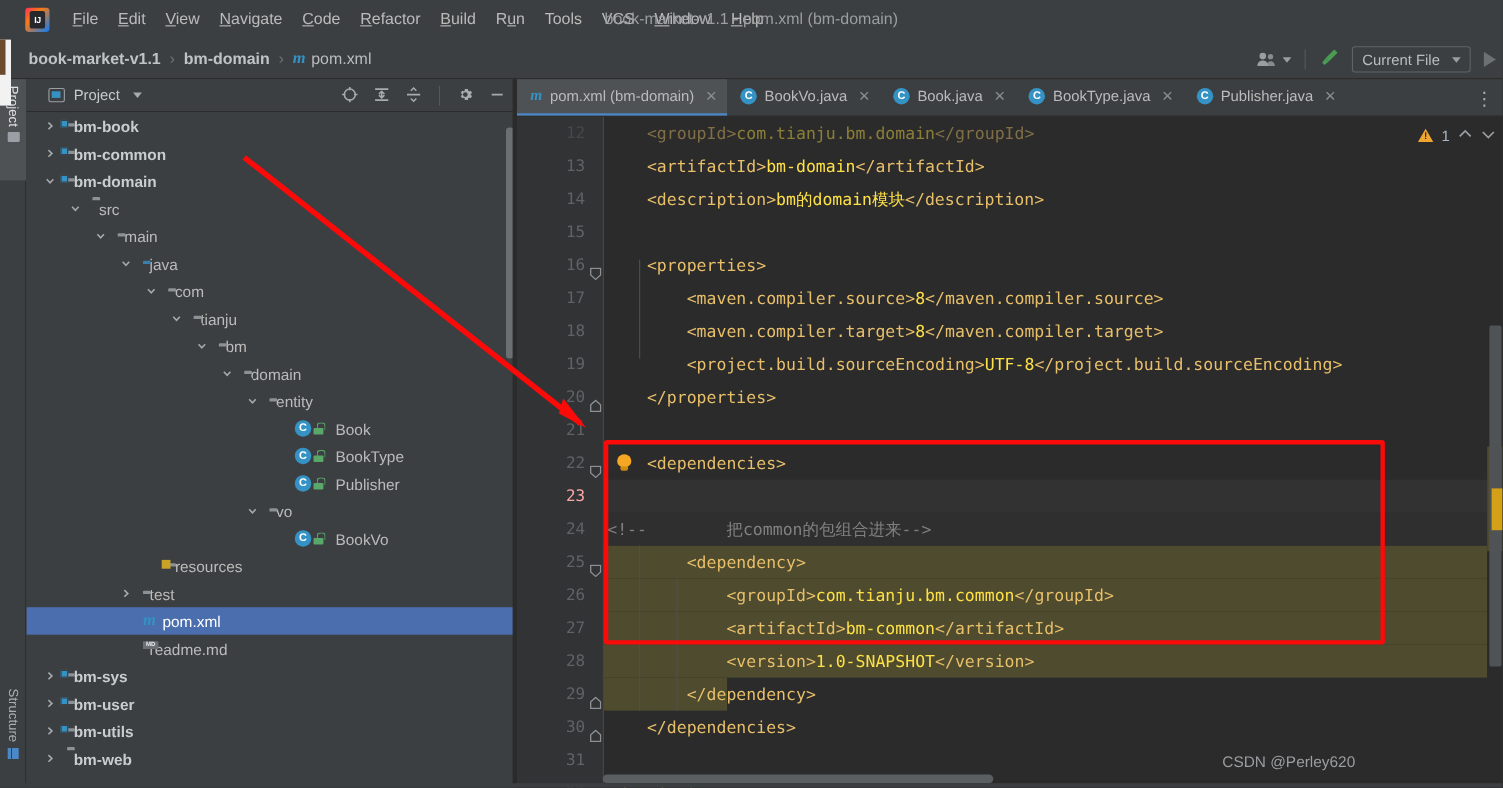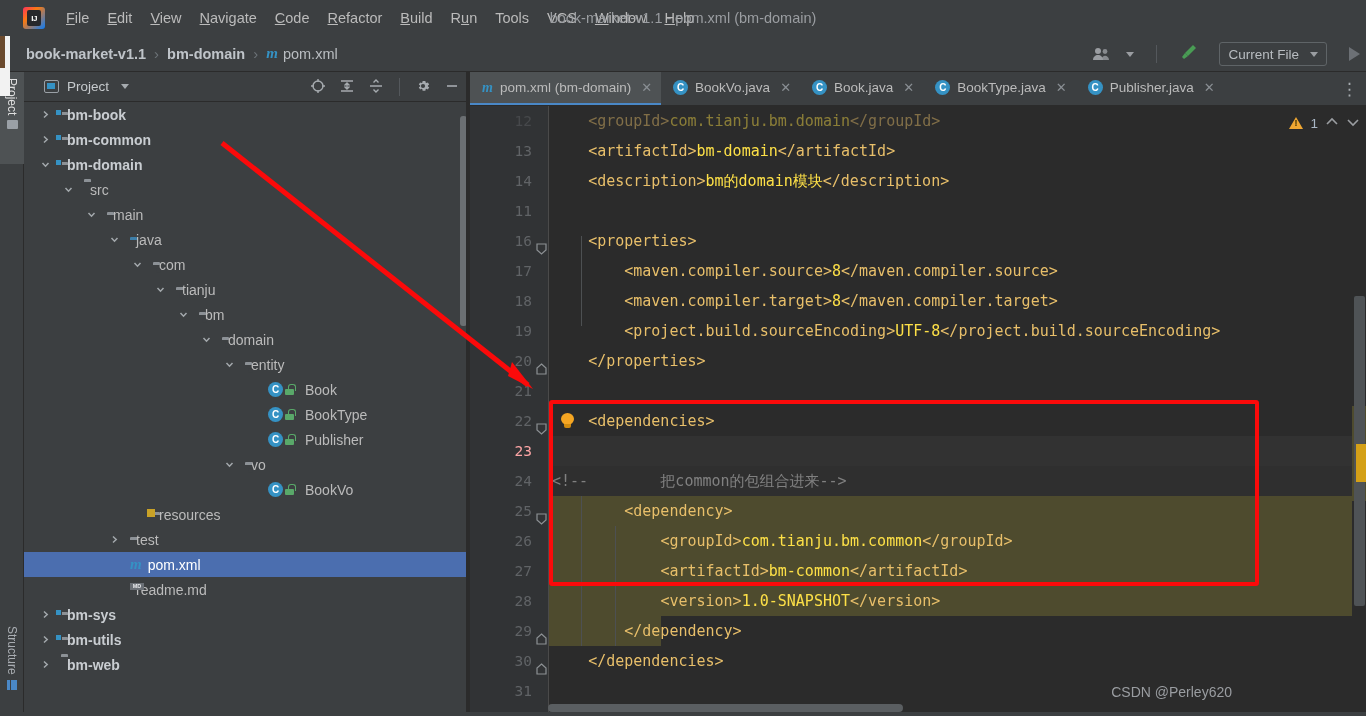--- a/index.html
+++ b/index.html
@@ -53,21 +53,21 @@
   .crumbs { display: flex; align-items: center; margin-left: 26px; }
   .crumb { color: #bfc4c9; font-size: 14.5px; font-weight: bold; }
   .crumb.plain { font-weight: normal; color: #b9bdc1; }
   .crumb-sep { color: #6d7378; font-size: 15px; margin: 0 8px; }
   .m-icon {
     color: #3592c4; font-style: italic; font-weight: bold;
     font-size: 15px; margin-right: 5px; font-family: "Liberation Serif", serif;
   }
   .nav-right {
     position: absolute; right: 6px; top: 0; height: 36px;
-    display: flex; align-items: center; gap: 12px;
+    display: flex; align-items: center; gap: 2px;
   }
   .people-icon { position: relative; width: 18px; height: 14px; }
   .caret-dn {
     width: 0; height: 0; border-left: 4px solid transparent;
     border-right: 4px solid transparent; border-top: 5px solid #9a9da1;
     margin-left: 4px;
   }
   .vdiv { width: 1px; height: 18px; background: #54585c; margin: 0 10px; }
   .hammer { font-size: 18px; color: #499c54; }
   .runconfig {
@@ -676,20 +676,31 @@
           </span>
         </div>
         <div class="trow">
           <span class="arrow" style="left:16px;">
             <svg width="11" height="11" viewBox="0 0 11 11">
               <path d="M4 2.5 L7.2 5.5 L4 8.5" fill="none" stroke="#a3a8ac" stroke-width="1.5"></path>
             </svg>
           </span>
           <span style="margin-left:37px;display:flex;align-items:center;">
             <span class="ico"><span class="fold"><span class="badge-mod"></span></span></span>
+            <span class="tlabel bold">bm-user</span>
+          </span>
+        </div>
+        <div class="trow">
+          <span class="arrow" style="left:16px;">
+            <svg width="11" height="11" viewBox="0 0 11 11">
+              <path d="M4 2.5 L7.2 5.5 L4 8.5" fill="none" stroke="#a3a8ac" stroke-width="1.5"></path>
+            </svg>
+          </span>
+          <span style="margin-left:37px;display:flex;align-items:center;">
+            <span class="ico"><span class="fold"><span class="badge-mod"></span></span></span>
             <span class="tlabel bold">bm-utils</span>
           </span>
         </div>
         <div class="trow">
           <span class="arrow" style="left:16px;">
             <svg width="11" height="11" viewBox="0 0 11 11">
               <path d="M4 2.5 L7.2 5.5 L4 8.5" fill="none" stroke="#a3a8ac" stroke-width="1.5"></path>
             </svg>
           </span>
           <span style="margin-left:37px;display:flex;">
@@ -746,21 +757,21 @@
       <div class="sel-line" style="left:79px;top:360px;width:803px;height:30px;background:#2f2f2f;"></div>
 
       <div class="indent-guide" style="left:111px;top:130px;height:90px;"></div>
       <div class="indent-guide" style="left:111px;top:390px;height:150px;"></div>
       <div class="indent-guide" style="left:145px;top:420px;height:120px;"></div>
 
       <div class="lines" id="lines">
           <div class="ln" style="opacity: 0.45;"><span class="lnum">12</span><span class="codetxt"><span class="val">    </span><span class="tg">&lt;groupId&gt;</span><span class="val">com.tianju.bm.domain</span><span class="tg">&lt;/groupId&gt;</span></span></div>
           <div class="ln"><span class="lnum">13</span><span class="codetxt"><span class="val">    </span><span class="tg">&lt;artifactId&gt;</span><span class="val">bm-domain</span><span class="tg">&lt;/artifactId&gt;</span></span></div>
           <div class="ln"><span class="lnum">14</span><span class="codetxt"><span class="val">    </span><span class="tg">&lt;description&gt;</span><span class="val">bm的domain模块</span><span class="tg">&lt;/description&gt;</span></span></div>
-          <div class="ln"><span class="lnum">11</span><span class="codetxt"></span></div>
+          <div class="ln"><span class="lnum">15</span><span class="codetxt"></span></div>
           <div class="ln"><span class="lnum">16</span><span class="fold-mark"><svg width="11" height="12" viewBox="0 0 11 12">
                 <path d="M1 1 h9 v6 l-4.5 4 L1 7 z" fill="none" stroke="#8d9194" stroke-width="1.2"></path>
               </svg></span><span class="codetxt"><span class="val">    </span><span class="tg">&lt;properties&gt;</span></span></div>
           <div class="ln"><span class="lnum">17</span><span class="codetxt"><span class="val">        </span><span class="tg">&lt;maven.compiler.source&gt;</span><span class="val">8</span><span class="tg">&lt;/maven.compiler.source&gt;</span></span></div>
           <div class="ln"><span class="lnum">18</span><span class="codetxt"><span class="val">        </span><span class="tg">&lt;maven.compiler.target&gt;</span><span class="val">8</span><span class="tg">&lt;/maven.compiler.target&gt;</span></span></div>
           <div class="ln"><span class="lnum">19</span><span class="codetxt"><span class="val">        </span><span class="tg">&lt;project.build.sourceEncoding&gt;</span><span class="val">UTF-8</span><span class="tg">&lt;/project.build.sourceEncoding&gt;</span></span></div>
           <div class="ln"><span class="lnum">20</span><span class="fold-mark"><svg width="11" height="12" viewBox="0 0 11 12">
                 <path d="M5.5 1 L10 5 v6 H1 V5 z" fill="none" stroke="#8d9194" stroke-width="1.2"></path>
               </svg></span><span class="codetxt"><span class="val">    </span><span class="tg">&lt;/properties&gt;</span></span></div>
           <div class="ln"><span class="lnum">21</span><span class="codetxt"></span></div>

